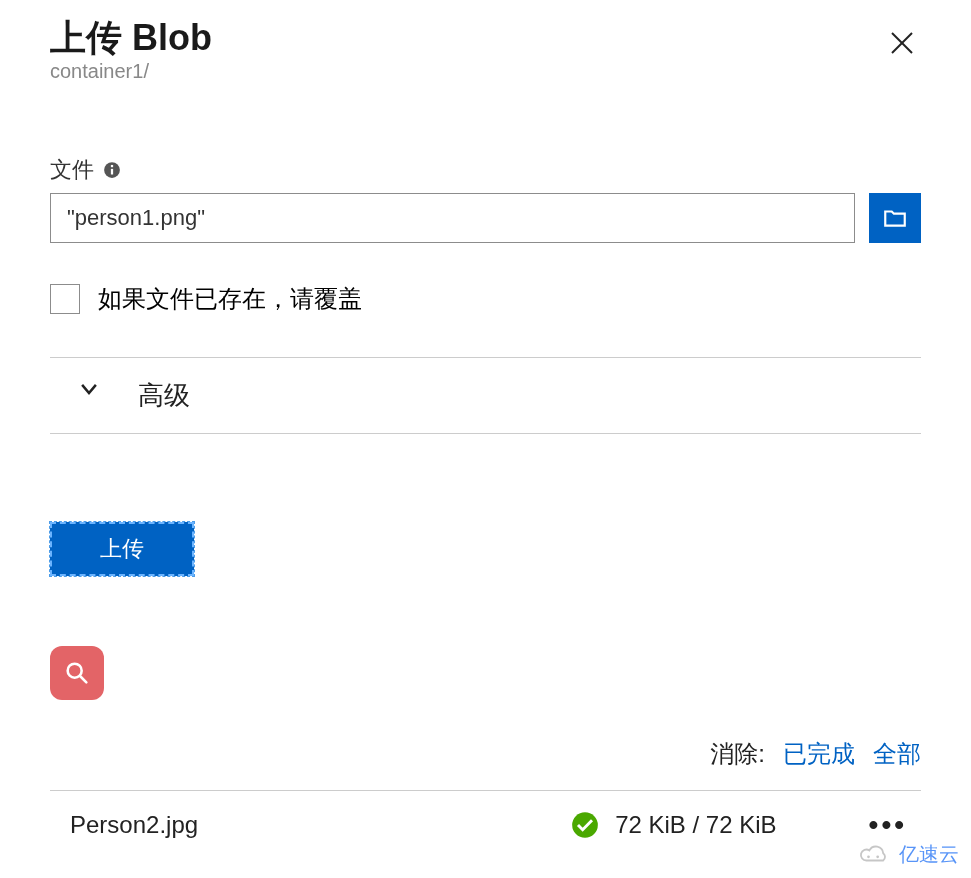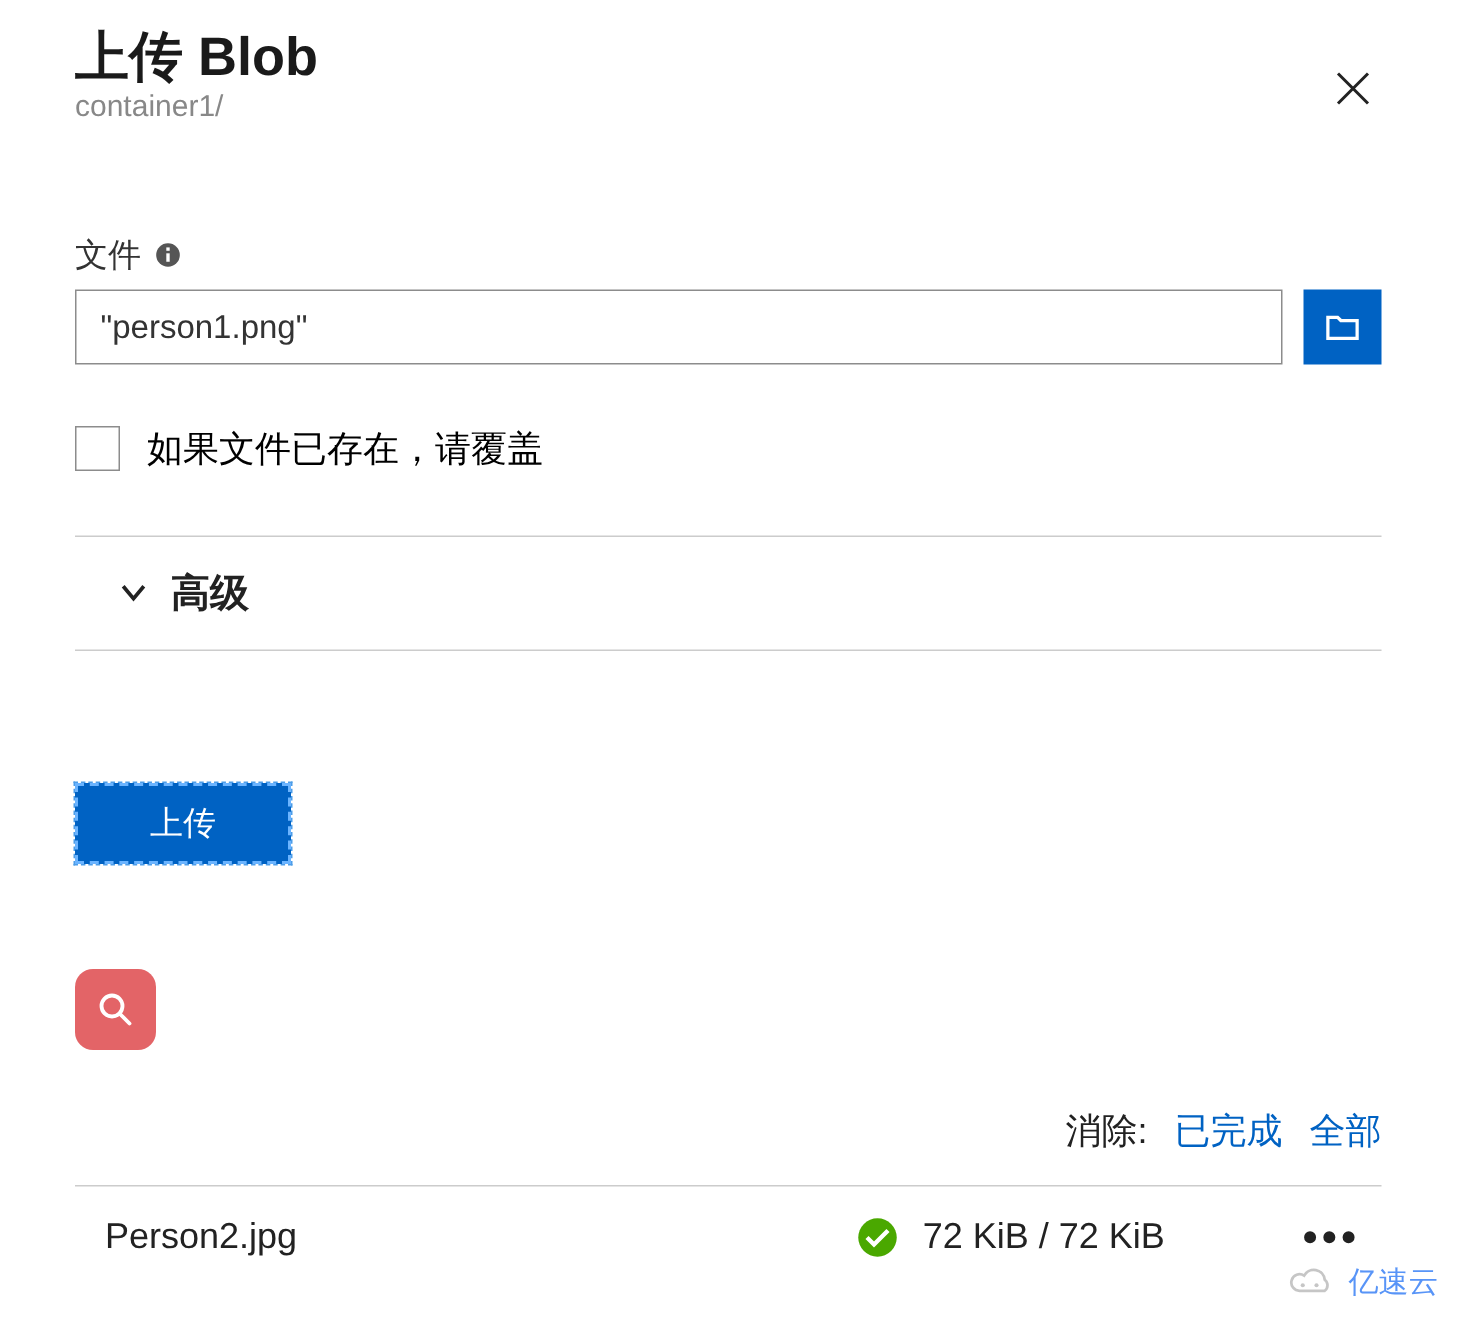--- a/index.html
+++ b/index.html
@@ -13,21 +13,21 @@
       width: 971px;
       height: 878px;
       position: relative;
     }
     .panel {
       padding: 18px 50px 0 50px;
     }
     .header-row {
       display: flex;
       justify-content: space-between;
-      align-items: flex-end;
+      align-items: flex-start;
     }
     .page-title {
       font-size: 36px;
       font-weight: 600;
       color: #1a1a1a;
       line-height: 1.1;
     }
     .breadcrumb {
       font-size: 20px;
       color: #888;
@@ -103,25 +103,24 @@
       font-size: 24px;
       color: #000000;
     }
     .divider-top {
       border: none;
       border-top: 1px solid #ccc;
       margin-top: 42px;
     }
     .advanced-row {
       display: flex;
-      align-items: center;
-      gap: 14px;
+      align-items: flex-start;
+      gap: 38px;
       padding: 20px 0 20px 28px;
       cursor: pointer;
-      font-weight: bold;
     }
     .chevron {
       display: inline-flex;
     }
     .advanced-label {
       font-size: 26px;
       color: #222;
     }
     .divider-bottom {
       border: none;

